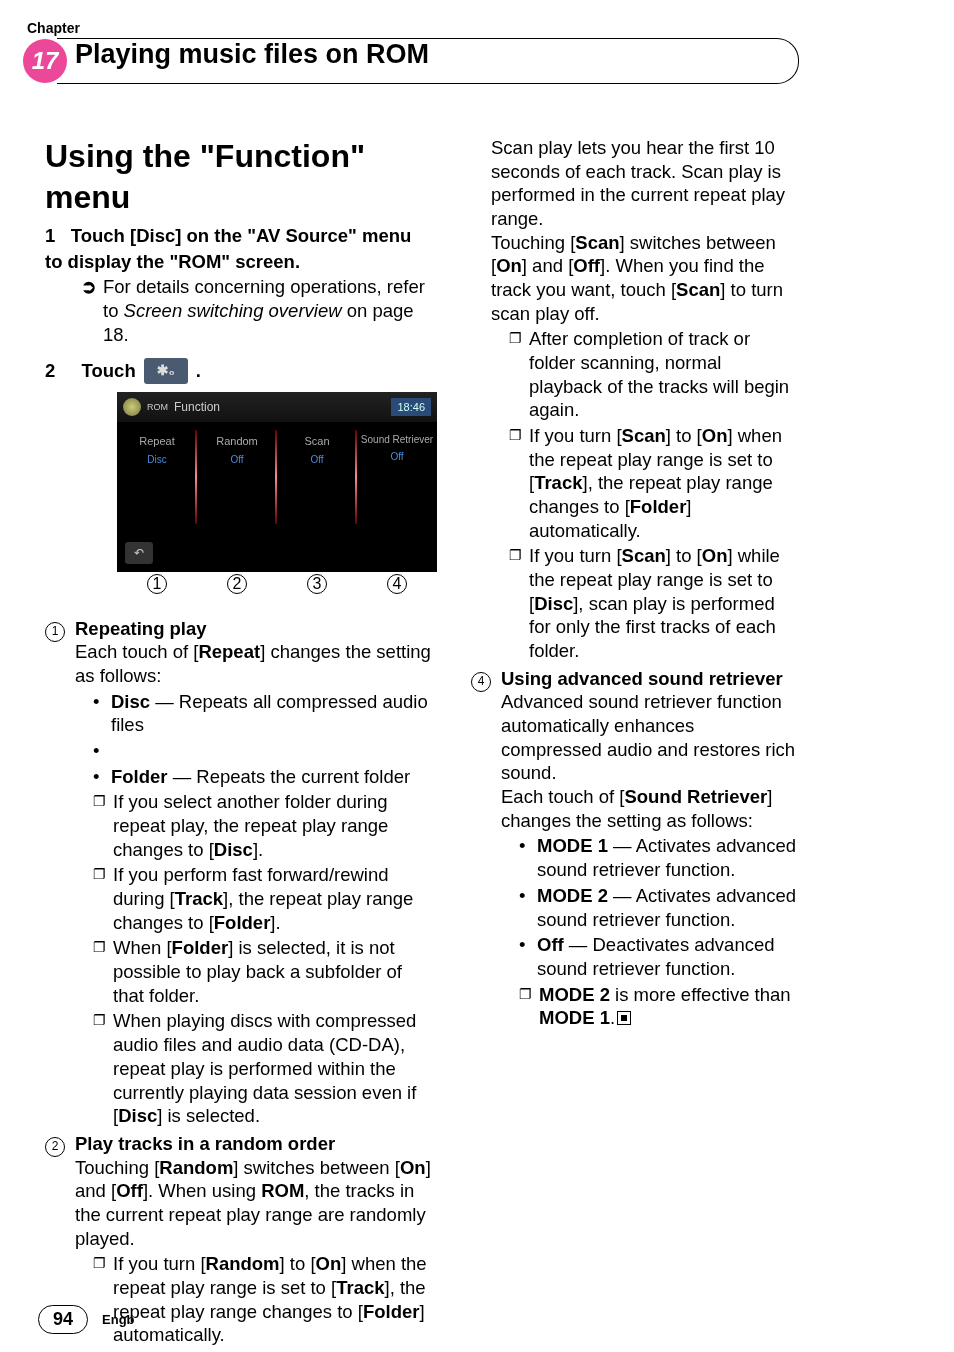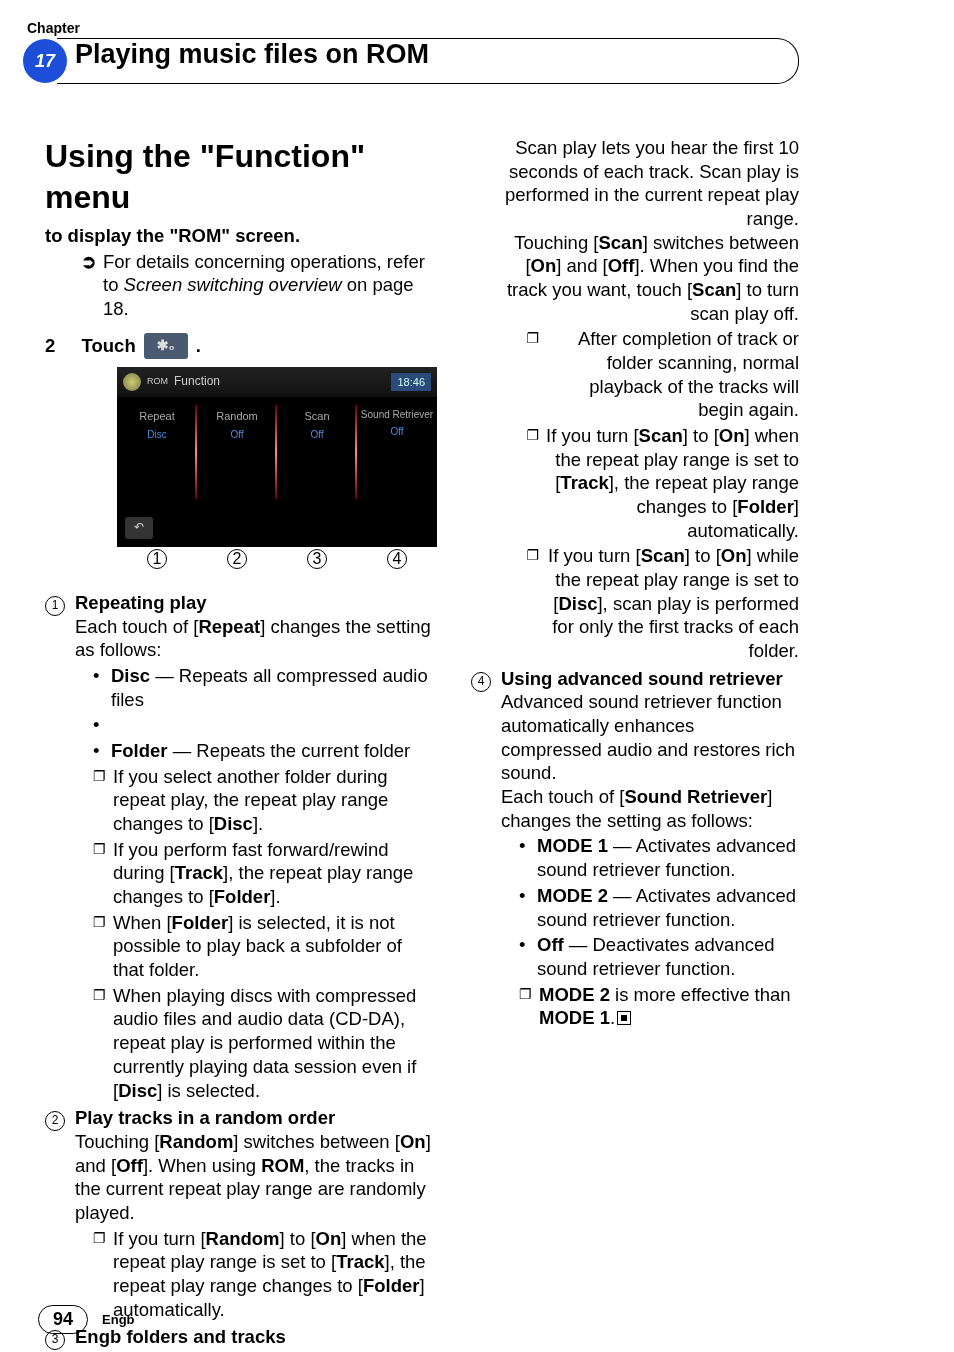--- a/index.html
+++ b/index.html
@@ -26,27 +26,27 @@
   }
   .header-row {
     display: flex;
     align-items: center;
     margin-top: 2px;
     margin-left: -22px;
   }
   .chap-num {
     width: 44px;
     height: 44px;
-    background: #1d4ed8;
+    background: #ec4899;
     color: #fff;
     border-radius: 22px;
     display: flex;
     align-items: center;
     justify-content: center;
-    font-size: 18px;
+    font-size: 24px;
     font-weight: bold;
     font-style: italic;
     z-index: 2;
   }
   .chapter-title-wrap {
     flex: 1;
     border: 1.5px solid #000;
     border-left: none;
     border-radius: 0 22px 22px 0;
     height: 44px;
@@ -136,21 +136,21 @@
   .footer {
     position:absolute; bottom:18px; left:38px;
     display:flex; align-items:center; gap:14px;
   }
   .page-num {
     border:1.5px solid #000; border-radius:16px;
     padding: 3px 14px;
     font-weight:bold; font-size:18px;
   }
   .engb { font-size:13px; font-weight:bold;}
-  .col2-indent { margin-left:30px;text-align:right;}
+  .col2-indent { margin-left:20px;}
   .end-square { display:inline-block; border:1.5px solid #000; width:12px;height:12px; position:relative; top:1px; margin-left:2px;}
   .end-square::after{content:"";position:absolute;inset:3px;background:#000;}
 </style>
 </head>
 <body>
 
 <div class="page">
 
   <div class="chapter-label">Chapter</div>
   <div class="header-row">
@@ -160,20 +160,23 @@
     </div>
   </div>
 
   <div class="columns">
 
     <div class="col">
       <div class="h2">
         <span>Using the "</span><span style="font-weight:900">Function</span><span>" menu</span>
       </div>
 
+      <div class="step-line">
+        <span>1</span>&nbsp;&nbsp;&nbsp;<span>Touch [Disc] on the "AV Source" menu</span>
+      </div>
       <div class="step-line">to display the "ROM" screen.</div>
       <div class="bullet-arrow">
         <span class="sym">➲</span>
         <span>
           <span>For details concerning operations, refer to</span>
           <span class="italic">Screen switching overview</span><span> on page 18.</span>
         </span>
       </div>
 
       <div class="touch-line">

